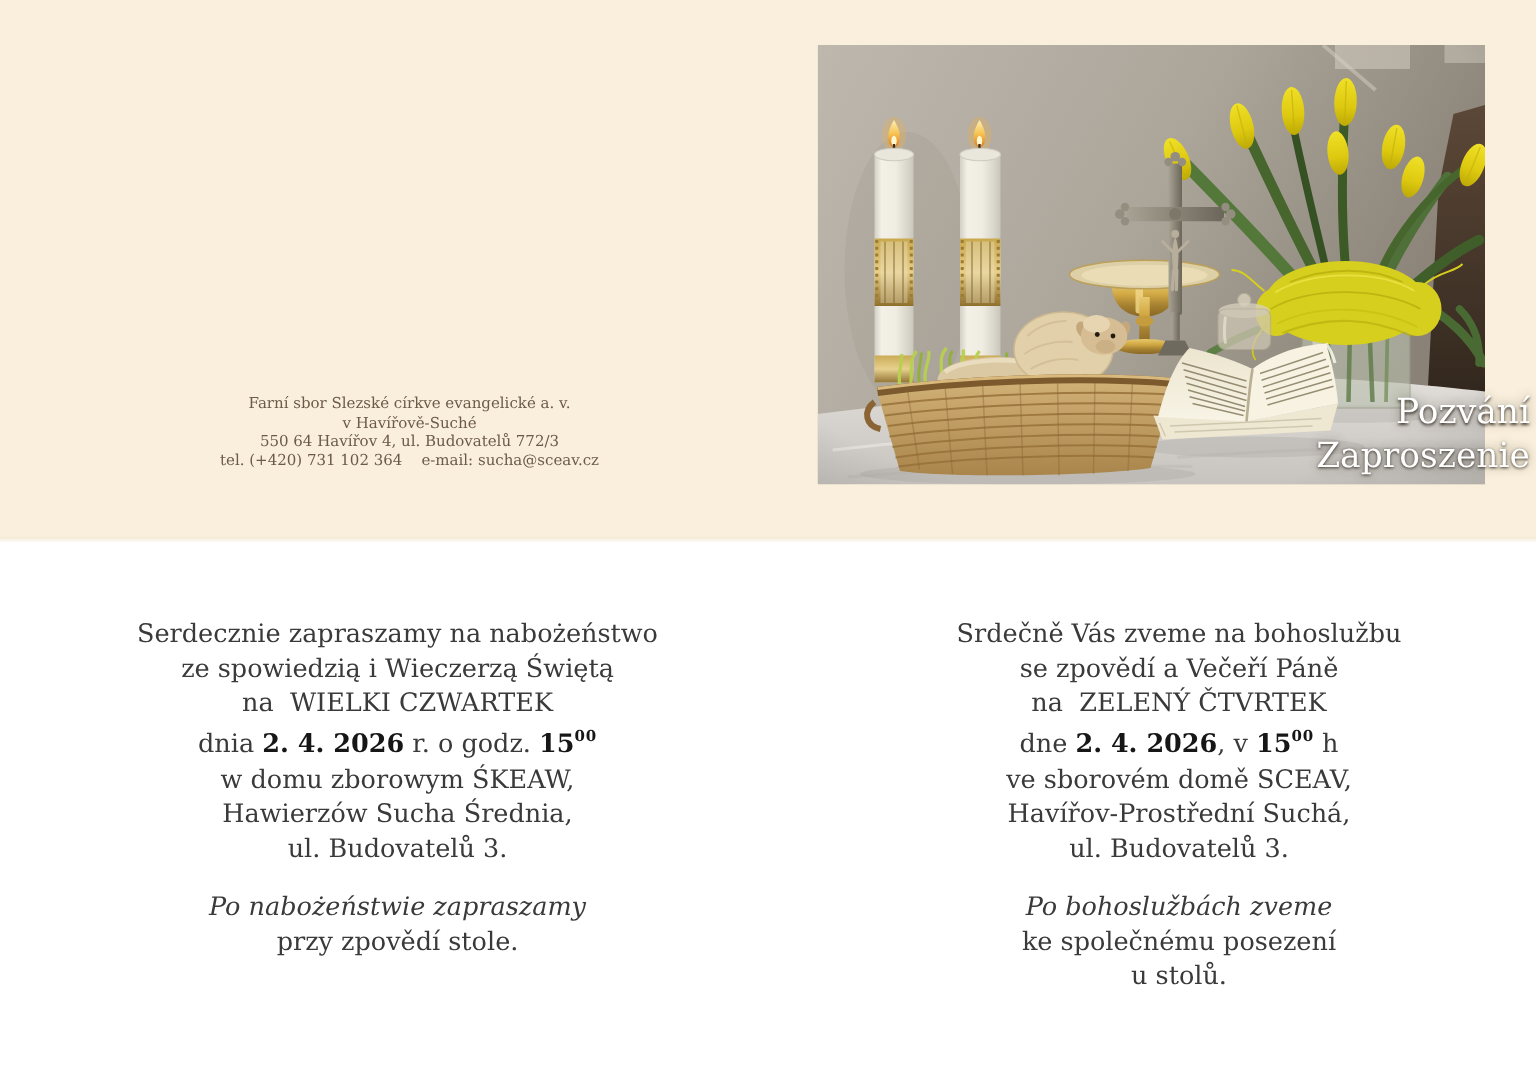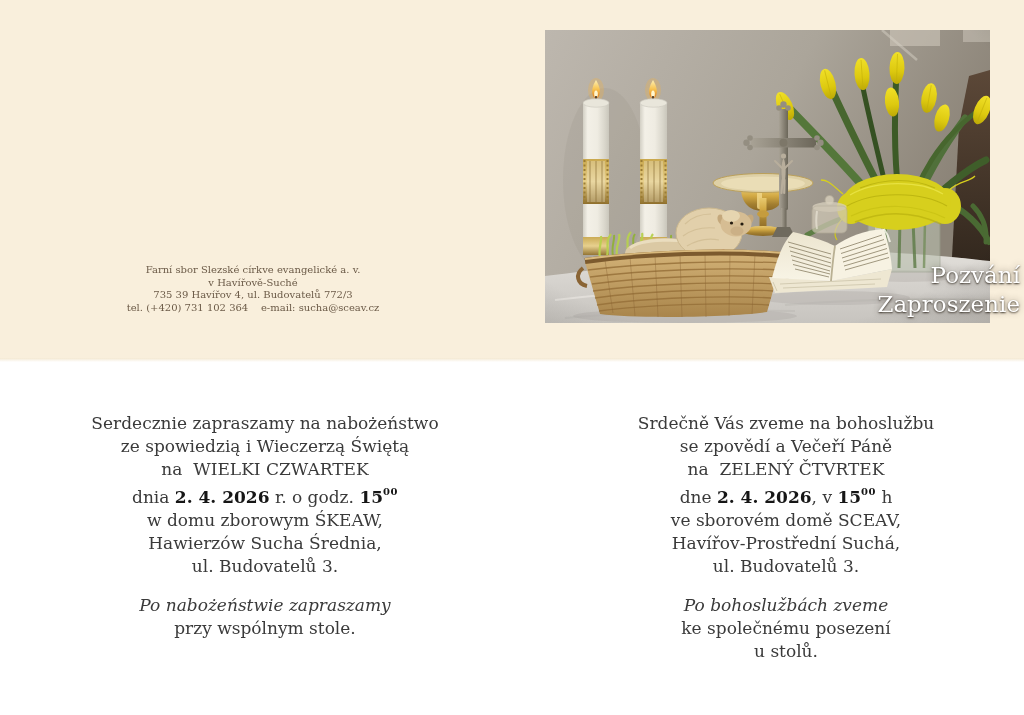--- a/index.html
+++ b/index.html
@@ -3,21 +3,21 @@
 <meta charset="utf-8">
 <style>
   html,body{margin:0;padding:0;background:#ffffff;}
   .page{position:relative;width:1024px;height:715px;background:#ffffff;overflow:hidden;
         font-family:"DejaVu Serif","Liberation Serif",serif;}
   .top-band{position:absolute;left:0;top:0;width:1024px;height:360px;background:#f9efdc;}
   .band-edge{position:absolute;left:0;top:358px;width:1024px;height:4px;
              background:linear-gradient(#f4e9d2,#ffffff);}
   
   .contact{position:absolute;left:0;top:264px;width:506px;text-align:center;
-           color:#6b5a47;font-size:10px;line-height:12.6px;}
+           color:#6b5a47;font-size:10px;line-height:12.6px;padding-left:20px;}
   .contact div{white-space:pre-wrap;}
   
   .photo{position:absolute;left:545px;top:30px;width:487px;height:293px;overflow:hidden;}
   .photo svg{display:block;}
   .overlay{position:absolute;right:12px;bottom:5px;text-align:right;color:#ffffff;
            font-size:23px;line-height:28.5px;
            text-shadow:0 1px 2px rgba(45,38,28,.9), 0 0 7px rgba(45,38,28,.45);}
   
   .col{position:absolute;top:412px;text-align:center;color:#3a3a3a;font-size:17px;padding-left:12px;}
   .col-left{left:0;width:506px;}
@@ -31,21 +31,21 @@
 <body>
 
 <div class="page">
 
   <div class="top-band"></div>
   <div class="band-edge"></div>
 
   <div class="contact">
     <div>Farní sbor Slezské církve evangelické a. v.</div>
     <div>v Havířově-Suché</div>
-    <div>735 39 Havířov 4, ul. Budovatelů 772/3</div>
+    <div>550 64 Havířov 4, ul. Budovatelů 772/3</div>
     <div>tel. (+420) 731 102 364    e-mail: sucha@sceav.cz</div>
   </div>
 
   <div class="photo">
     <svg viewBox="0 0 445 293" width="445" height="293" xmlns="http://www.w3.org/2000/svg">
       <defs>
         <linearGradient id="wall" x1="0" y1="0" x2="1" y2="0.35">
           <stop offset="0" stop-color="#bdb7ae"></stop>
             <stop offset="0.55" stop-color="#aba59a"></stop>
             <stop offset="1" stop-color="#8a8276"></stop>
@@ -372,21 +372,21 @@
 
   <div class="col col-left">
     <div class="inv-line">Serdecznie zapraszamy na nabożeństwo</div>
     <div class="inv-line">ze spowiedzią i Wieczerzą Świętą</div>
     <div class="inv-line">na  WIELKI CZWARTEK</div>
     <div class="inv-line"><span>dnia </span><span class="b">2. 4. 2026</span><span> r. o godz. </span><span class="b">15</span><sup class="tt">00</sup><span></span></div>
     <div class="inv-line">w domu zborowym ŚKEAW,</div>
     <div class="inv-line">Hawierzów Sucha Średnia,</div>
     <div class="inv-line">ul. Budovatelů 3.</div>
     <div class="inv-line para2">Po nabożeństwie zapraszamy</div>
-    <div class="inv-line">przy wspólnym stole.</div>
+    <div class="inv-line">przy zpovědí stole.</div>
   </div>
 
   <div class="col col-right">
     <div class="inv-line">Srdečně Vás zveme na bohoslužbu</div>
     <div class="inv-line">se zpovědí a Večeří Páně</div>
     <div class="inv-line">na  ZELENÝ ČTVRTEK</div>
     <div class="inv-line"><span>dne </span><span class="b">2. 4. 2026</span><span>, v </span><span class="b">15</span><sup class="tt">00</sup><span> h</span></div>
     <div class="inv-line">ve sborovém domě SCEAV,</div>
     <div class="inv-line">Havířov-Prostřední Suchá,</div>
     <div class="inv-line">ul. Budovatelů 3.</div>

